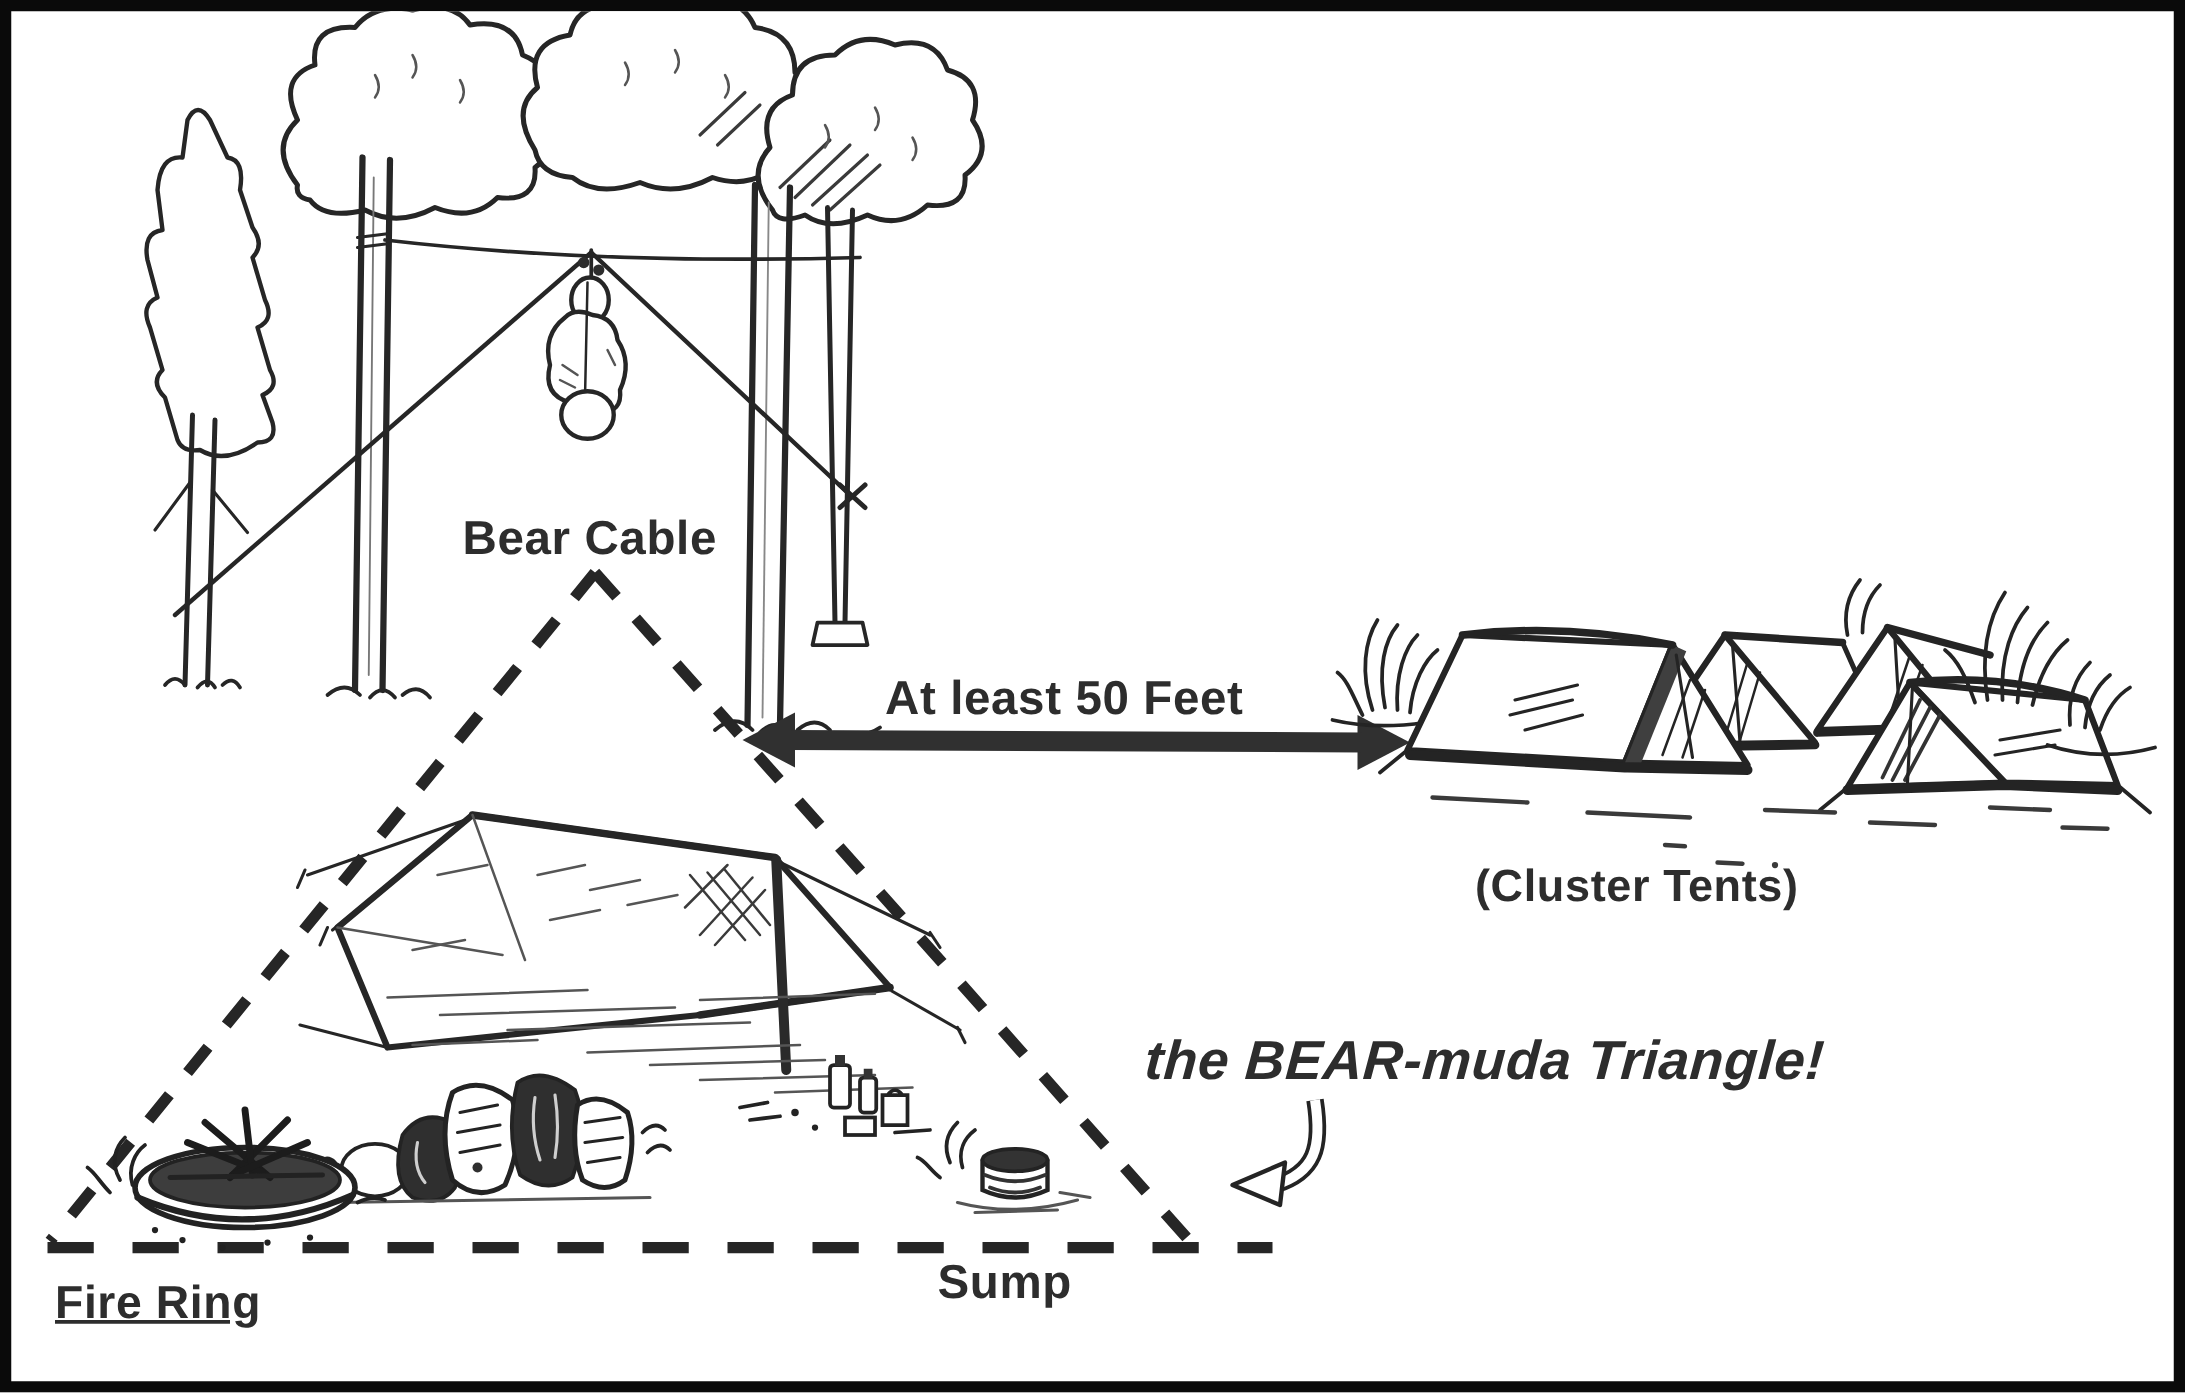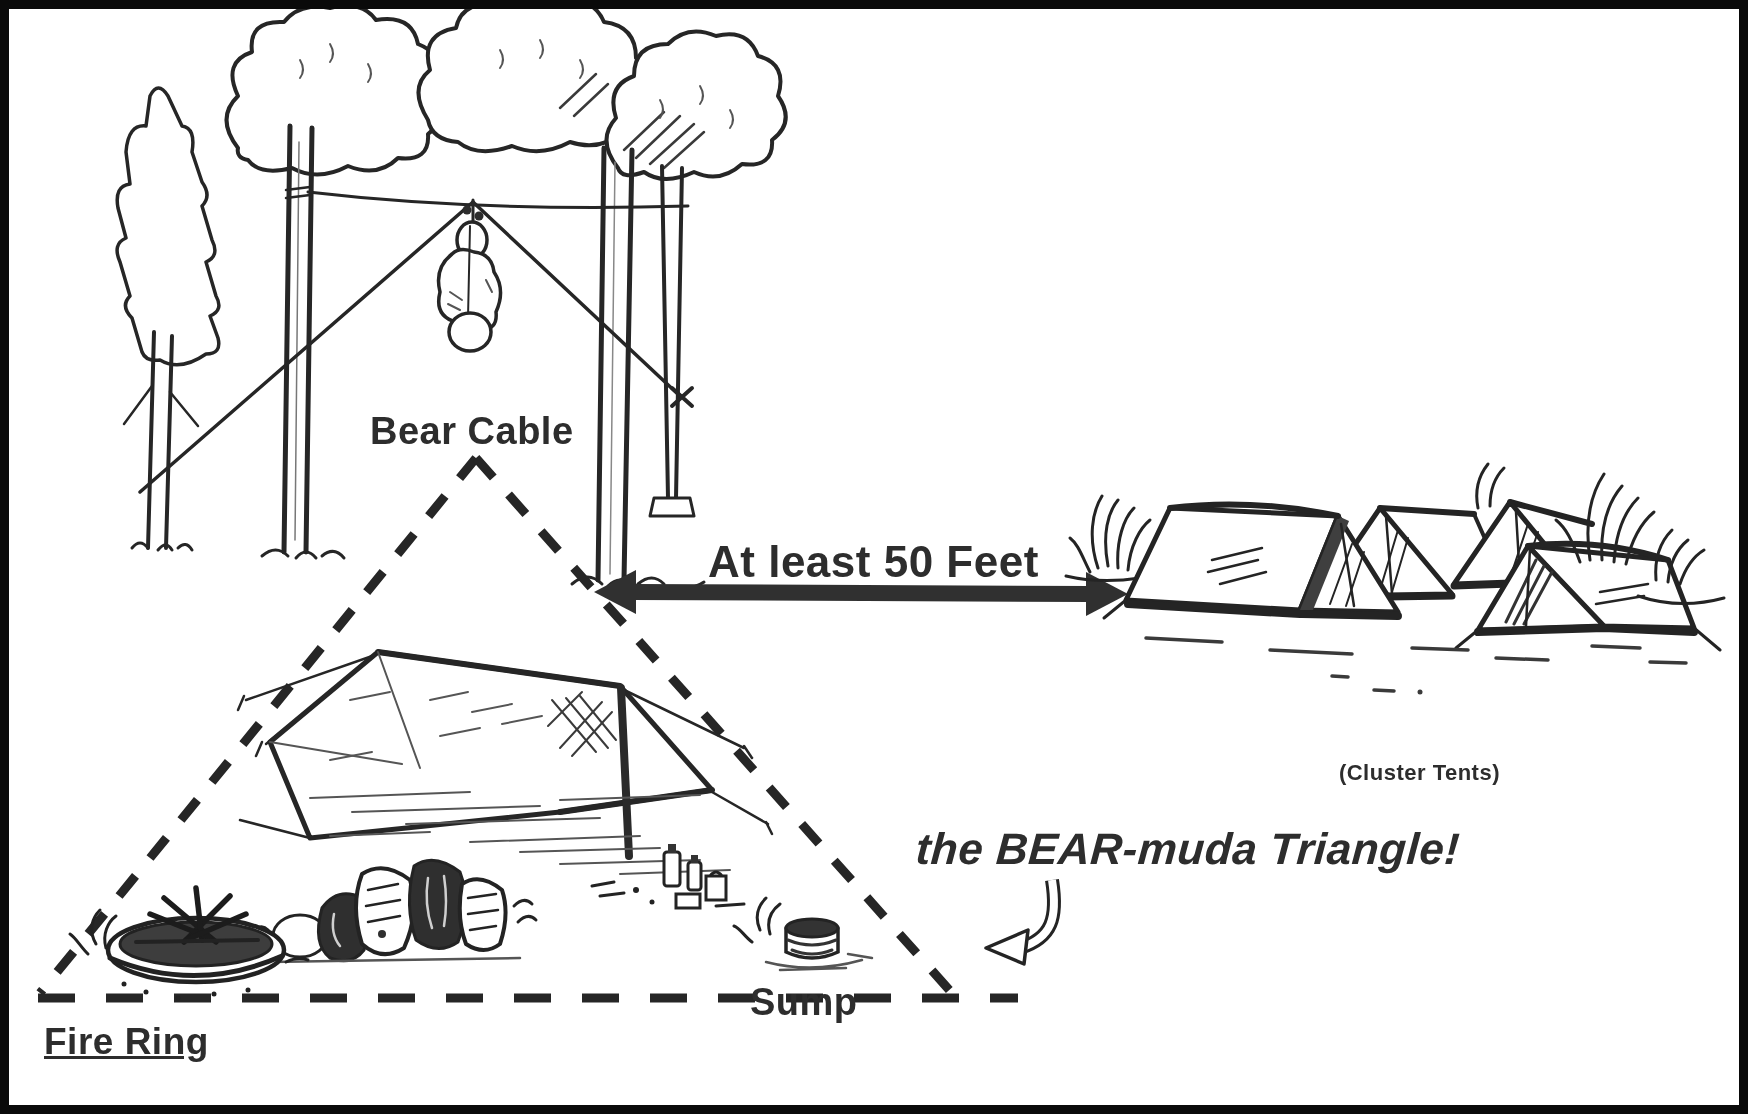--- a/index.html
+++ b/index.html
@@ -15,26 +15,26 @@
   #art{position:absolute;left:-9px;top:-9px;width:1748px;height:1114px;}
   .lbl{
     position:absolute;
     color:#2d2d2d;
     font-weight:bold;
     white-space:nowrap;
     line-height:1;
     letter-spacing:0.5px;
   }
   .lbl-bearcable{left:361px;top:403px;font-size:38px;}
-  .lbl-distance{left:699px;top:531px;font-size:44px;}
+  .lbl-distance{left:699px;top:531px;font-size:38px;}
   .lbl-tentsites{left:1171px;top:675px;width:320px;text-align:center;font-size:37px;}
-  .lbl-clustertents{left:1171px;top:753px;width:320px;text-align:right;font-size:22px;}
+  .lbl-clustertents{left:1171px;top:682px;width:320px;text-align:left;font-size:36px;}
   .lbl-caption{left:907px;top:818px;font-size:44px;font-style:italic;transform:skewX(-4deg);letter-spacing:0.5px;}
   .lbl-firering{left:35px;top:1014px;font-size:37px;text-decoration:underline;}
-  .lbl-sump{left:741px;top:974px;font-size:38px;}
+  .lbl-sump{left:741px;top:998px;font-size:38px;}
 </style>
 </head>
 <body>
 
 <div id="stage">
 
   <svg id="art" viewBox="0 0 1748 1114" xmlns="http://www.w3.org/2000/svg">
 
     <g stroke="#262626" fill="none" stroke-linecap="round" stroke-linejoin="round">
 

